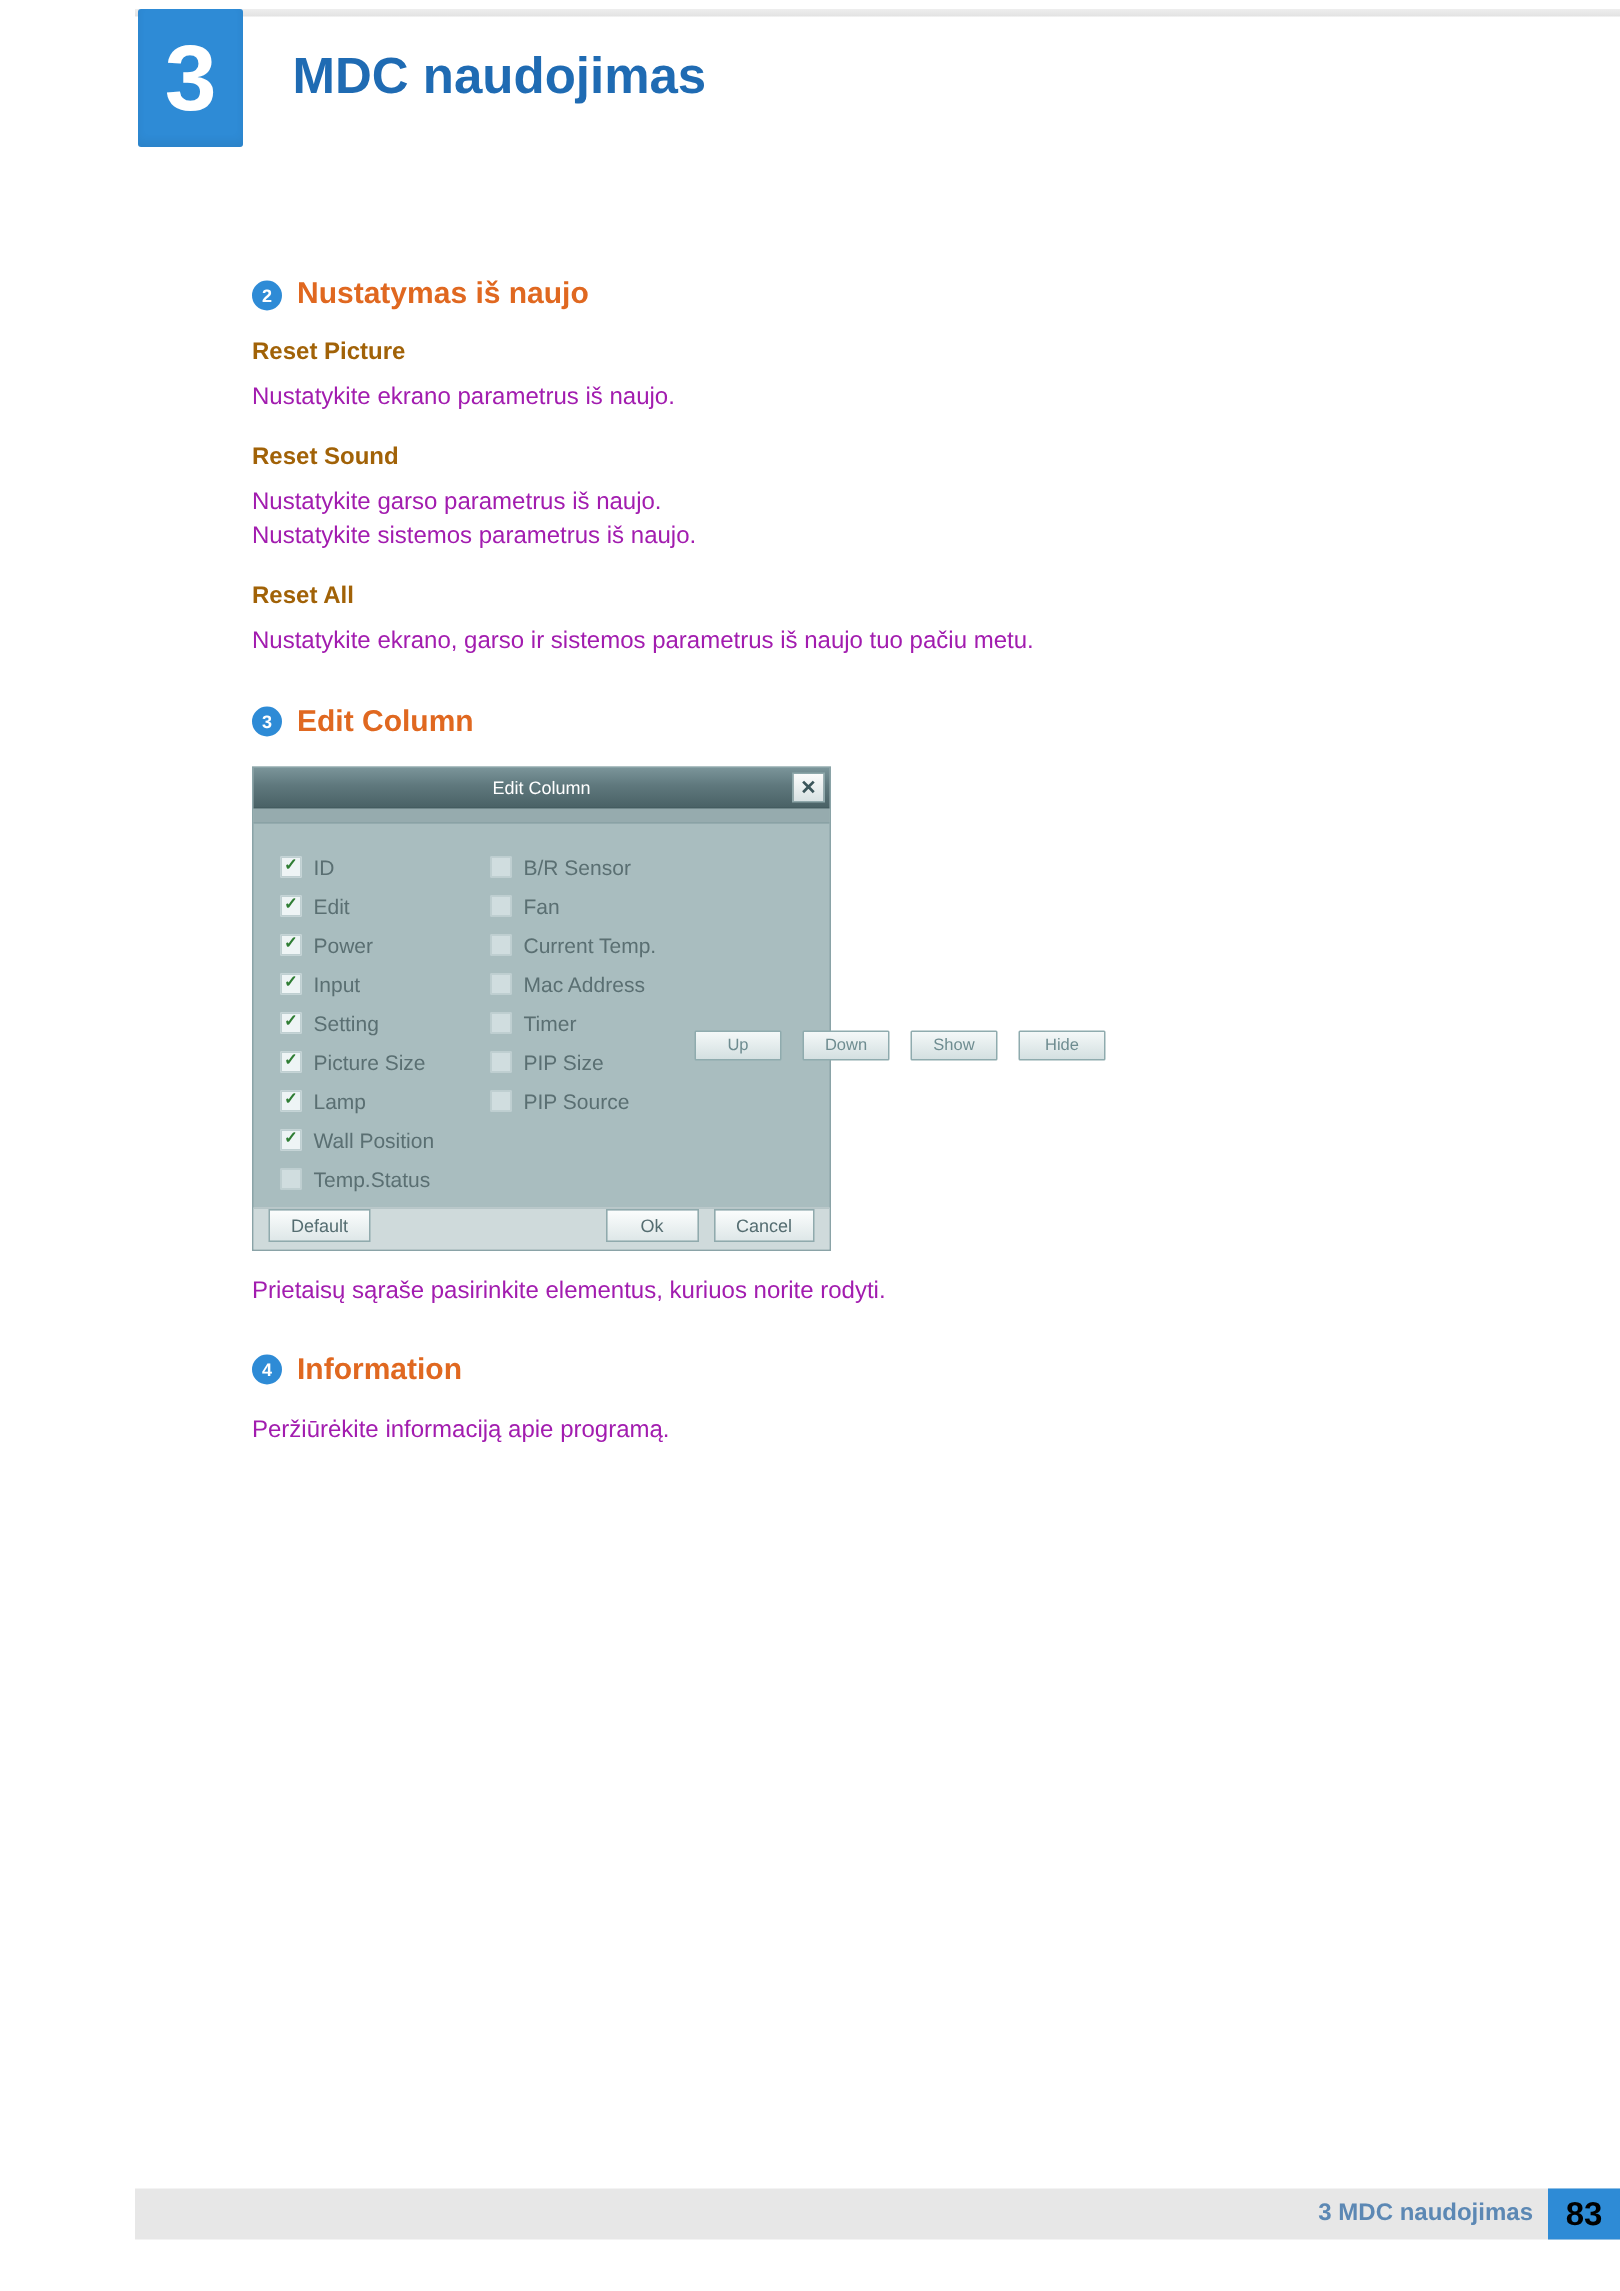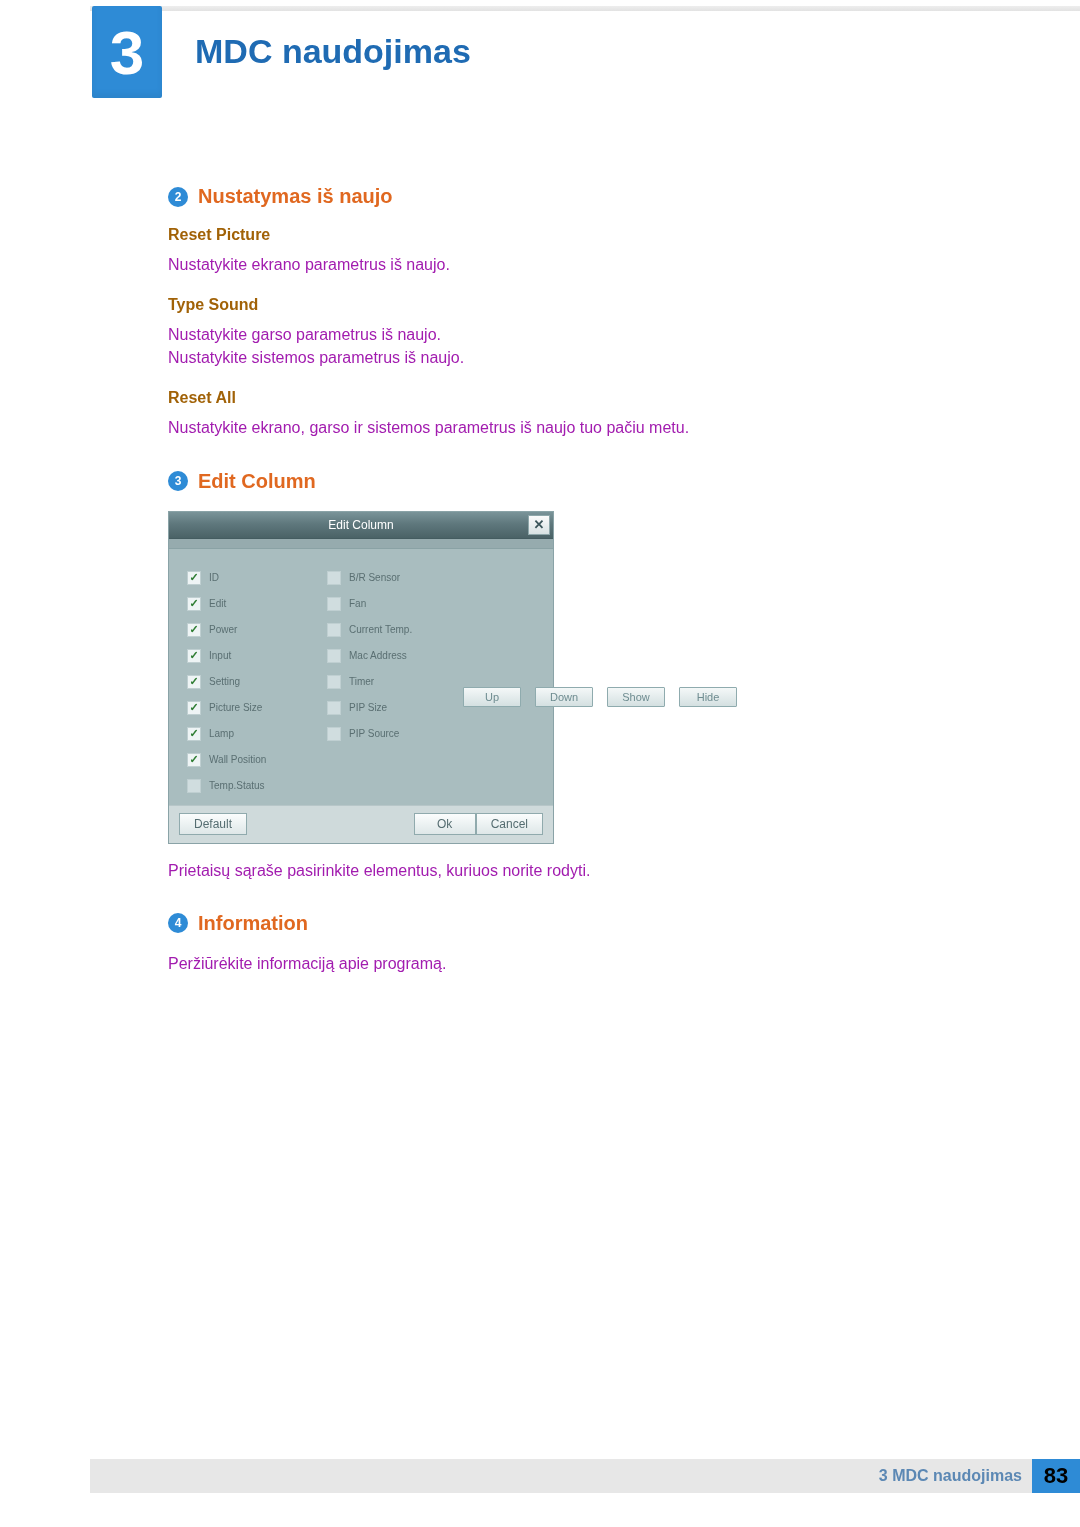--- a/index.html
+++ b/index.html
@@ -45,42 +45,42 @@
     background: linear-gradient(to bottom,#fbfbfb,#d8e2e3);
     border:1px solid #8ea7aa; display:flex; align-items:center; justify-content:center;
     color:#3b555a; font-weight:bold; font-size:13px;
   }
   .dialog-top-strip { height:10px; background:#96abae; border-bottom:1px solid #8aa2a5; }
   .dialog-body { padding:16px 12px 6px 18px; display:flex; gap:6px; min-height:230px; }
   .col { flex:0 0 134px; }
   .col2 { flex:0 0 130px; }
   .sidecol { flex:0 0 64px; padding-top:30px; display:flex; flex-direction:row; gap:14px; align-items:center; }
 
-  .chk { display:flex; align-items:center; gap:8px; height:26px; color:#5a6f72; font-size:10px; }
+  .chk { display:flex; align-items:center; gap:8px; height:26px; color:#5a6f72; font-size:14px; }
   .chkbox { width:14px; height:14px; border:1px solid #bfcfd1; background:#d0dddf; display:flex; align-items:center; justify-content:center; }
   .chkbox.on { background:#eef4f5; }
   .chkbox.on::after { content:"✓"; color:#2f7d34; font-size:11px; font-weight:bold; line-height:1; }
 
   .sbtn {
     width:58px; height:20px; border:1px solid #8fabae;
     background: linear-gradient(to bottom,#f4f8f8,#d4e0e1);
     color:#6e8c90; font-size:11px; display:flex; align-items:center; justify-content:center;
     border-radius:1px;
   }
   .dialog-footer {
-    background:#cfdadb; border-top:1px solid #b7c6c8; height:38px;
-    display:flex; align-items:center; justify-content:space-between; padding:0 10px;
+    background:#cfdadb; border-top:1px solid #b7c6c8; height:28px;
+    display:flex; align-items:flex-start; justify-content:space-between; padding:0 10px;
   }
   .fbtn {
     height:22px; padding:0 14px; border:1px solid #90aaad;
     background: linear-gradient(to bottom,#fbfdfd,#dee7e8);
     color:#556d71; font-size:12px; display:flex; align-items:center; justify-content:center;
     min-width:62px;
   }
-  .fgroup { display:flex; }
+  .fgroup { display:flex; gap:10px; }
 
   
   .footer-bar { position:absolute; left:90px; right:0; bottom:34px; height:34px; background:#e7e7e7; display:flex; align-items:center; justify-content:flex-end; }
   .footer-text { color:#5c88b4; font-size:16px; margin-right:10px; font-weight:bold; }
   .footer-text .prefix { color:#5c88b4; font-weight:bold; }
   .footer-page { width:48px; height:34px; background:#2e8bd6; color:#000000; display:flex; align-items:center; justify-content:center; font-size:22px; font-weight:bold; }
 </style>
 </head>
 <body>
 
@@ -91,21 +91,21 @@
 <div class="content">
 
   <div class="sec-head">
     <div class="sec-num">2</div>
     <div class="sec-title">Nustatymas iš naujo</div>
   </div>
 
   <div class="sub-head first">Reset Picture</div>
   <div class="body-text">Nustatykite ekrano parametrus iš naujo.</div>
 
-  <div class="sub-head">Type Sound</div>
+  <div class="sub-head">Reset Sound</div>
   <div class="body-text">Nustatykite garso parametrus iš naujo.</div>
 
   <div class="body-text">Nustatykite sistemos parametrus iš naujo.</div>
 
   <div class="sub-head">Reset All</div>
   <div class="body-text">Nustatykite ekrano, garso ir sistemos parametrus iš naujo tuo pačiu metu.</div>
 
   <div class="sec-head">
     <div class="sec-num">3</div>
     <div class="sec-title">Edit Column</div>

